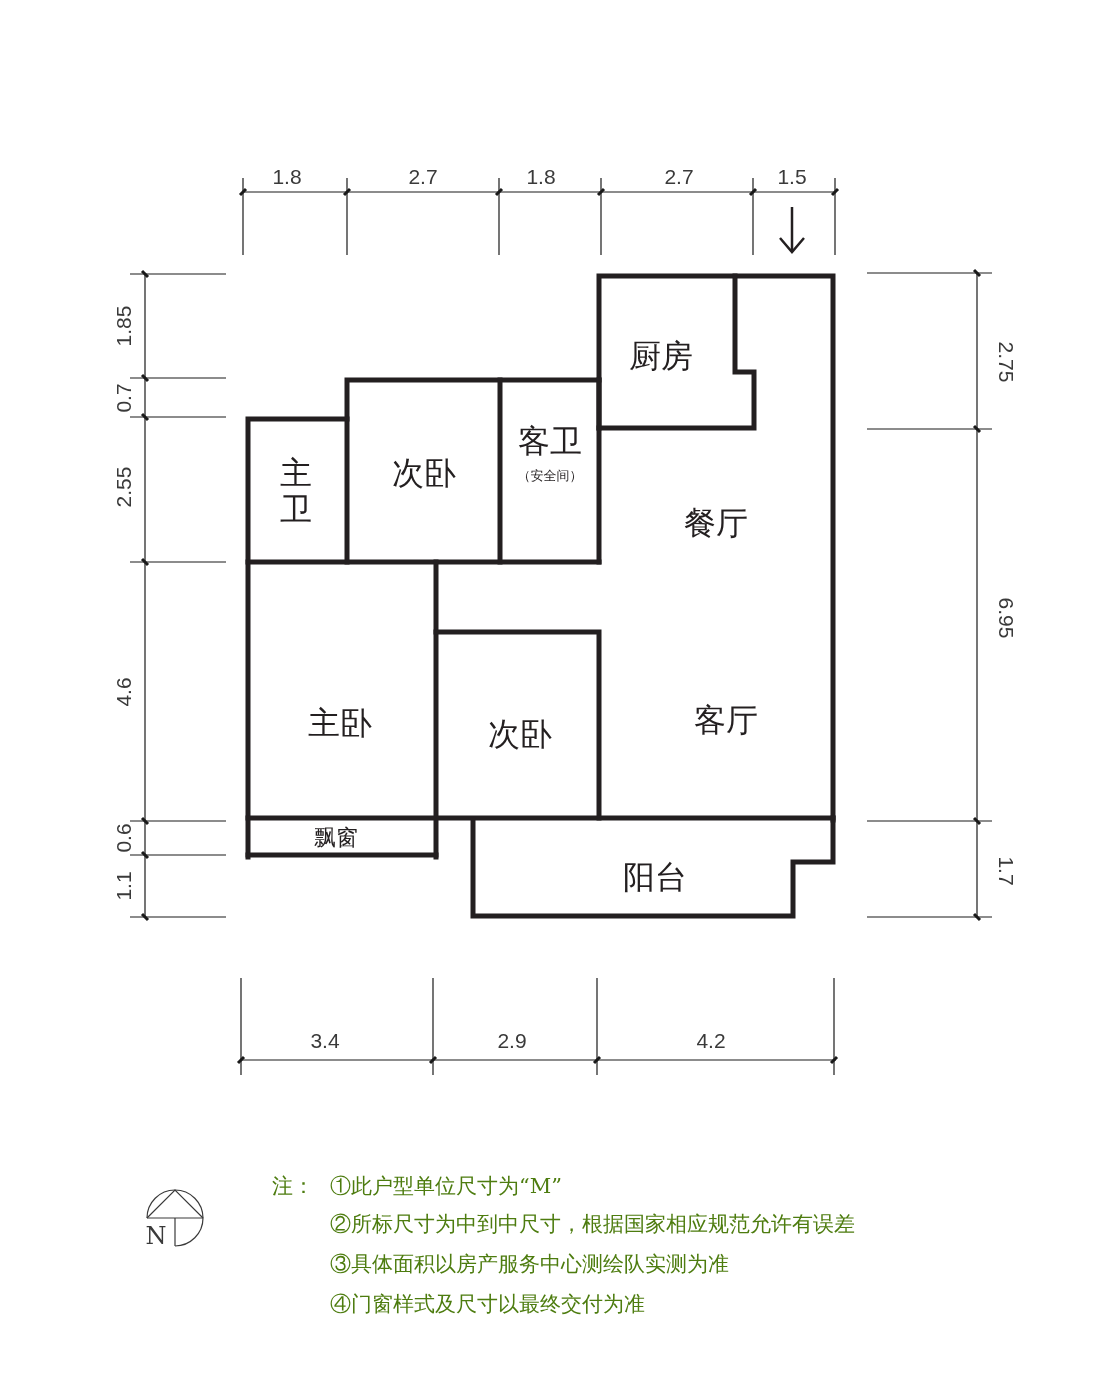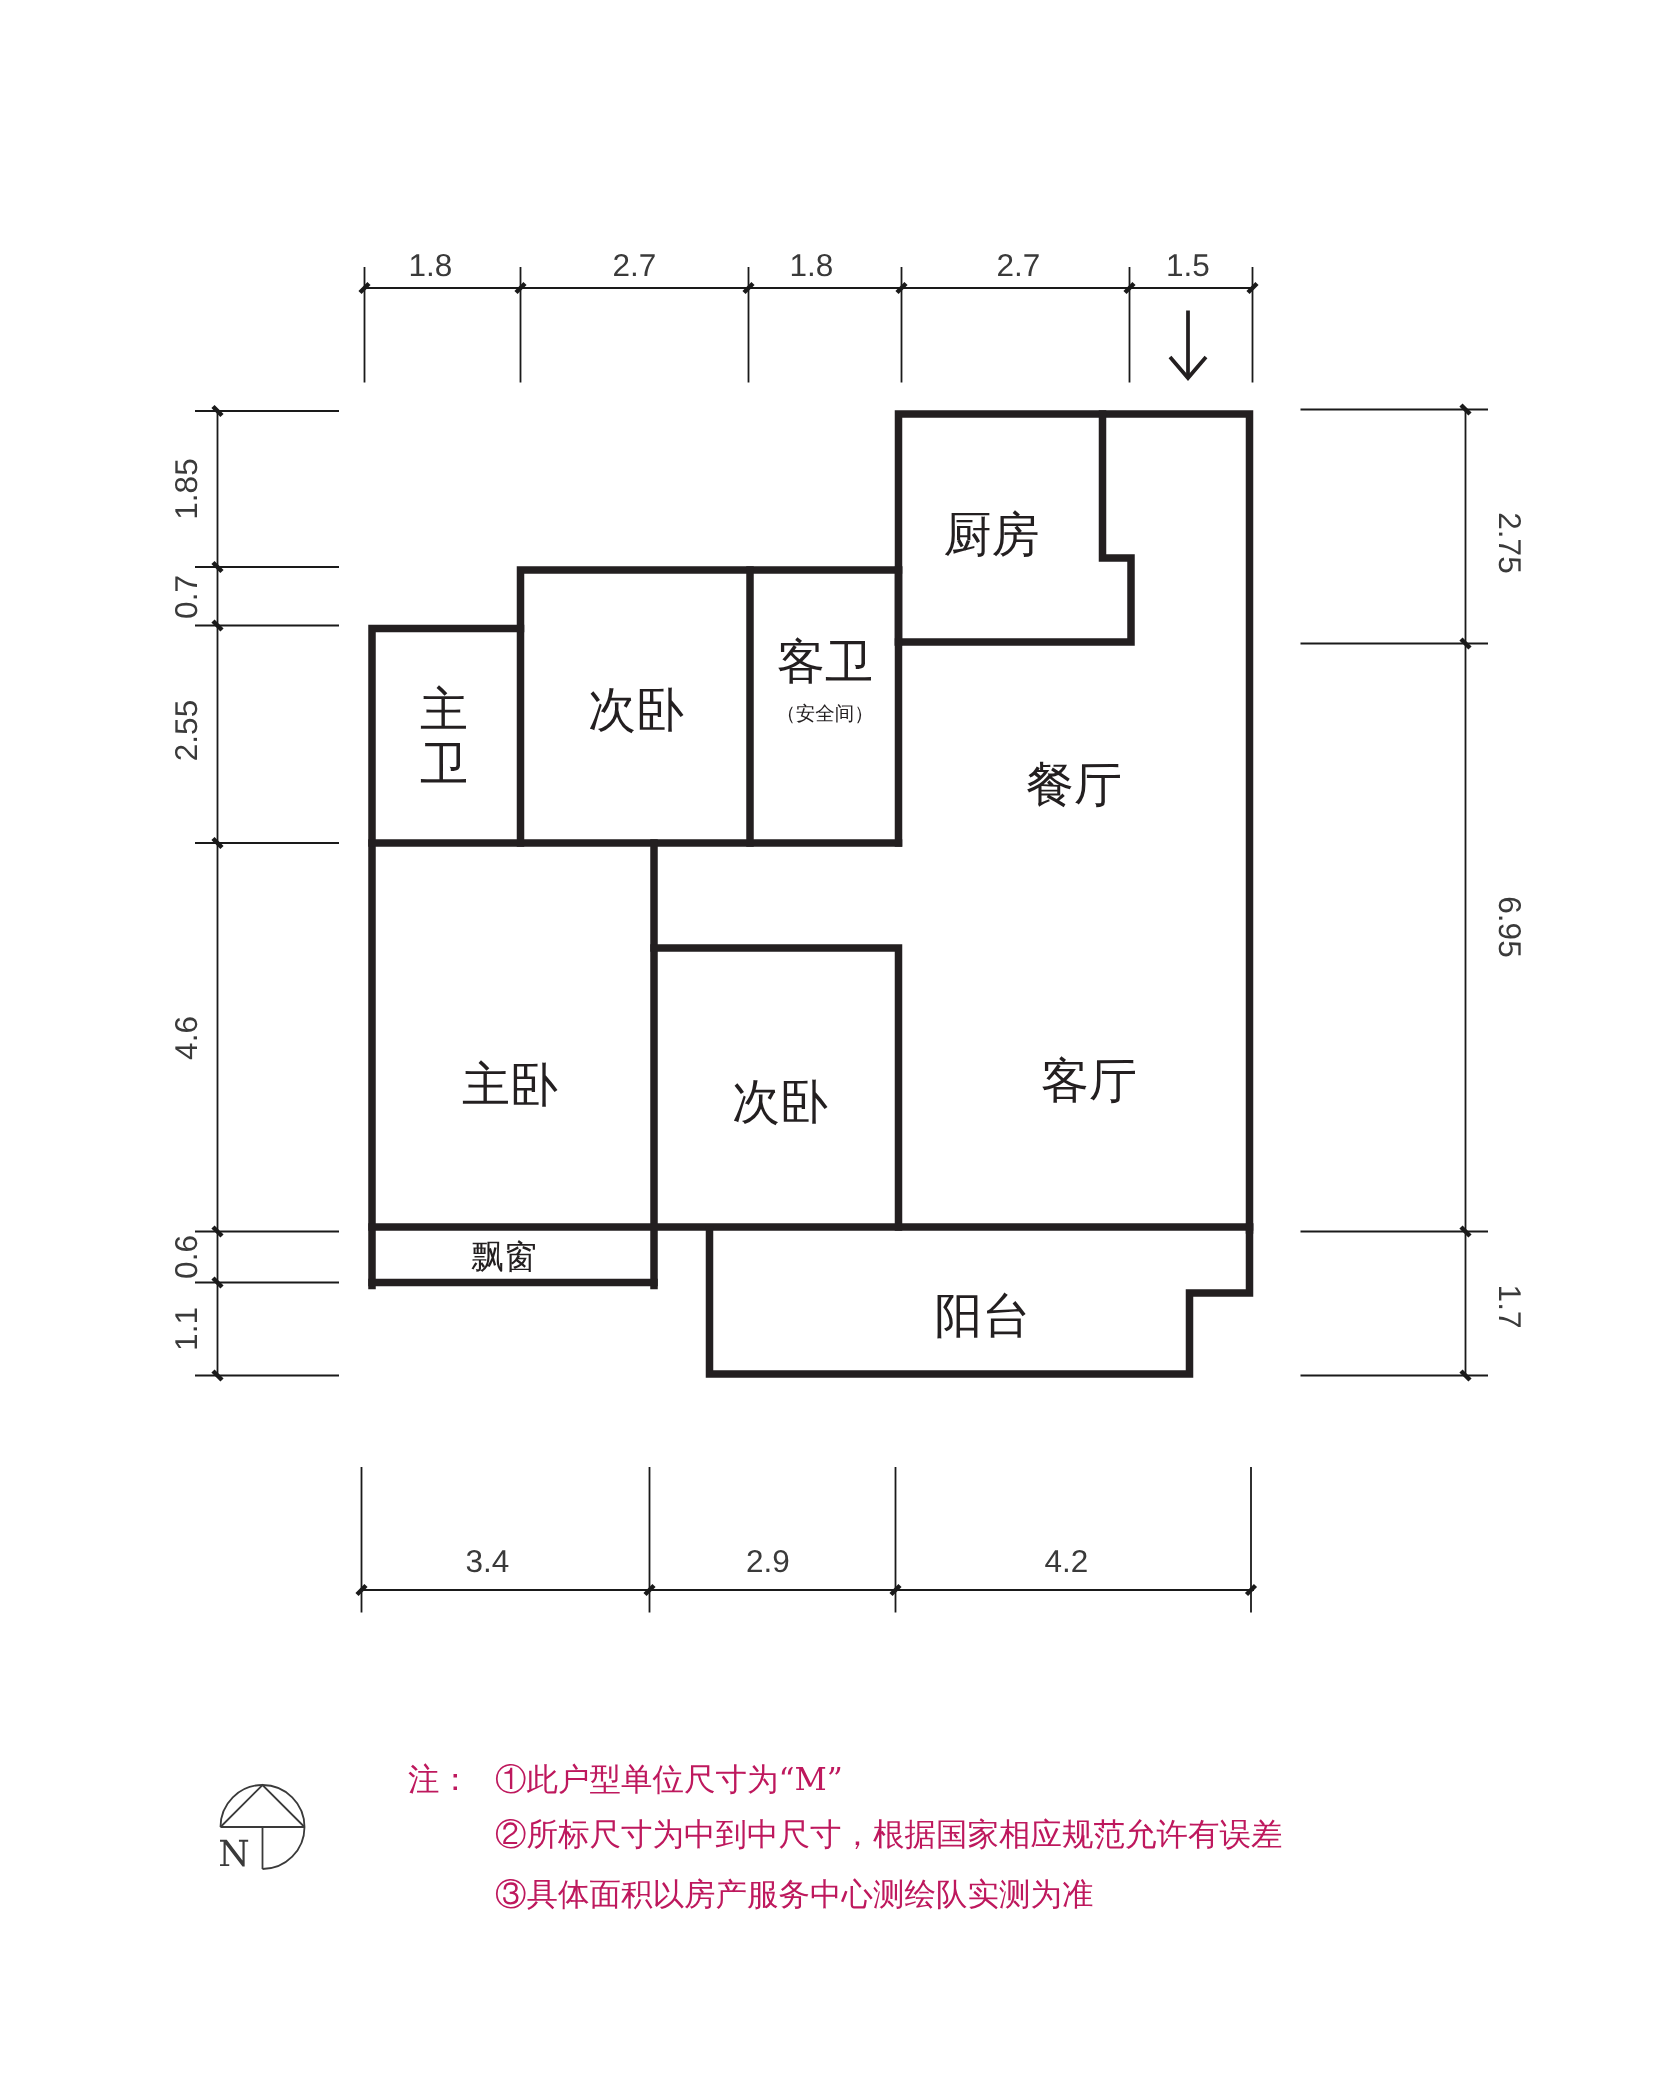--- a/index.html
+++ b/index.html
@@ -4,21 +4,21 @@
   <style>
     html, body { margin: 0; padding: 0; background: #ffffff; }
     body { width: 1113px; height: 1391px; position: relative; overflow: hidden;
            font-family: "DejaVu Sans", sans-serif; color: #231f20; }
     #plan { position: absolute; left: 0; top: 0; width: 1113px; height: 1391px; }
     .dim-text { font-family: "Liberation Sans", "DejaVu Sans", sans-serif; font-size: 21px; fill: #3a3a3a; }
     .room-text { font-family: "DejaVu Sans", sans-serif; font-size: 32px; fill: #231f20; }
     .room-small { font-family: "DejaVu Sans", sans-serif; font-size: 13px; fill: #231f20; }
     .room-mid { font-family: "DejaVu Sans", sans-serif; font-size: 22px; fill: #231f20; }
     .notes { position: absolute; left: 272px; top: 1166px; font-family: "DejaVu Serif", serif;
-             font-size: 21px; color: #be185d; line-height: 40px; }
+             font-size: 21px; color: #4d7c0f; line-height: 40px; }
     .notes .row { white-space: nowrap; }
     .notes .indent { padding-left: 58px; font-family: Liberation Mono, monospace; }
     .notes .lead { display: inline-block; width: 58px; }
   </style>
 </head>
 <body>
 
 <svg id="plan" viewBox="0 0 1113 1391" xmlns="http://www.w3.org/2000/svg">
 
   <g stroke="#1a1a1a" stroke-width="1.2">
@@ -159,13 +159,16 @@
 <div class="notes">
   <div class="row">
     <span class="lead">注：</span><span>①此户型单位尺寸为“M”</span>
   </div>
   <div class="row indent">
     <span>②所标尺寸为中到中尺寸，根据国家相应规范允许有误差</span>
   </div>
   <div class="row indent">
     <span>③具体面积以房产服务中心测绘队实测为准</span>
   </div>
+  <div class="row indent">
+    <span>④门窗样式及尺寸以最终交付为准</span>
+  </div>
 </div>
 
 </body></html>

